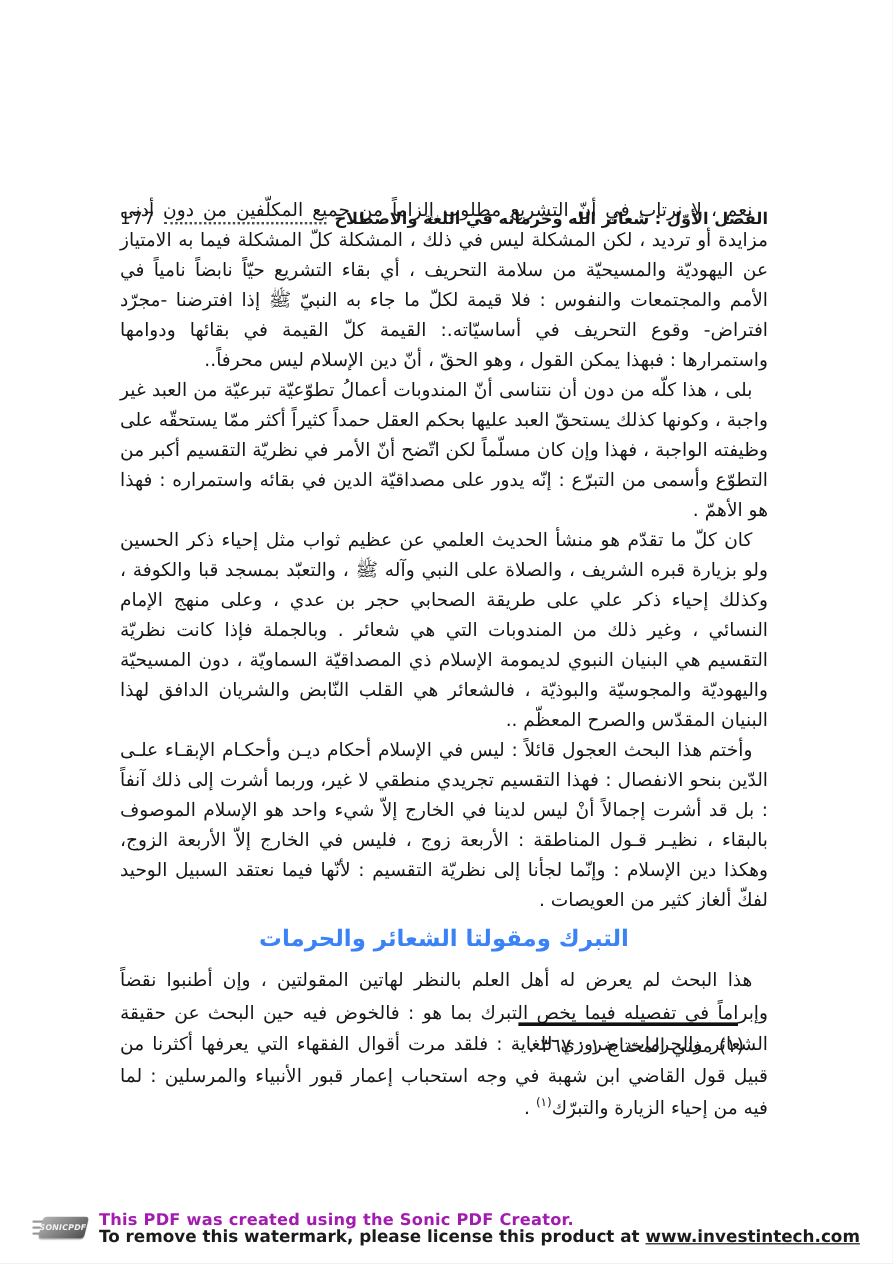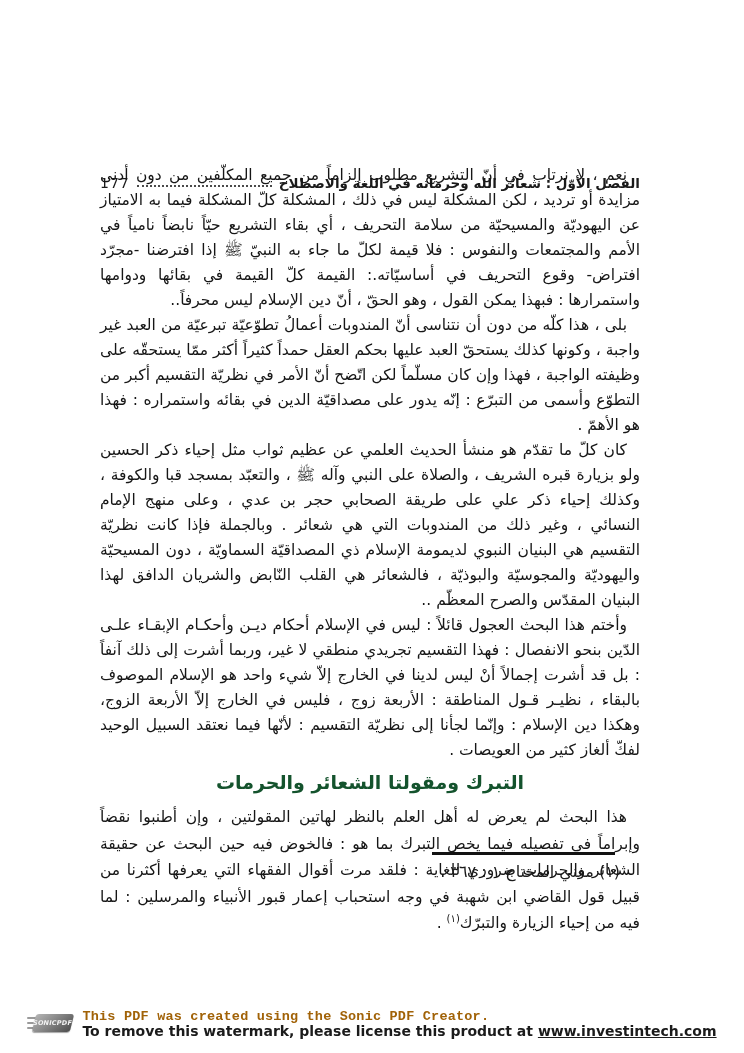--- a/index.html
+++ b/index.html
@@ -31,21 +31,21 @@
     font-size:15.5px;
     line-height:25px;
   }
   .body-text p { margin:0; text-indent:13px; }
   .para-last { line-height:26.5px; }
   .section-heading {
     margin:7px 0 9px 0;
     text-align:center;
     font-size:19px;
     font-weight:bold;
-    color:#14532d;
+    color:#3b82f6;
   }
   .fn-ref { font-size:10px; line-height:0; vertical-align:super; }
 
   
   .footnote-area { position:absolute; top:852px; left:100px; right:104px; direction:rtl; }
   .footnote-rule { width:183px; height:3px; background:#121212; margin-left:auto; margin-right:25px; }
   .footnote-text { margin:7px 20px 0 0; text-align:right; font-size:16px; color:#1a1a1a; }
 
   
   .watermark {
@@ -66,21 +66,21 @@
   .logo-body span {
     color:#f2f2f2; font-size:6.5px; font-weight:bold; font-style:italic;
     letter-spacing:.2px; transform:skewX(14deg);
     font-family:"DejaVu Sans", sans-serif;
   }
   .logo-speedline { position:absolute; left:0; height:2px; background:#9a9a9a; border-radius:1px; }
   .speedline-1 { top:7px; width:10px; }
   .speedline-2 { top:12px; width:7px; }
   .speedline-3 { top:17px; width:11px; }
   .wm-text { text-align:left; }
-  .wm-line1 { font-size:13.5px; font-weight:bold; color:#a16207; letter-spacing:.2px; line-height:16px;font-family:Liberation Mono, monospace; }
+  .wm-line1 { font-size:13.5px; font-weight:bold; color:#a21caf; letter-spacing:.2px; line-height:16px; }
   .wm-line2 { font-size:14px; font-weight:bold; color:#1b1b1b; line-height:13px; }
   .wm-line2 a { color:#1b1b1b; text-decoration:underline; cursor:pointer; }
 </style>
 </head>
 <body>
 
 <div class="page">
 
   <header class="page-header">
     <span class="chapter-title">الفصل الأوّل : شعائر الله وحرماته في اللغة والاصطلاح</span>

